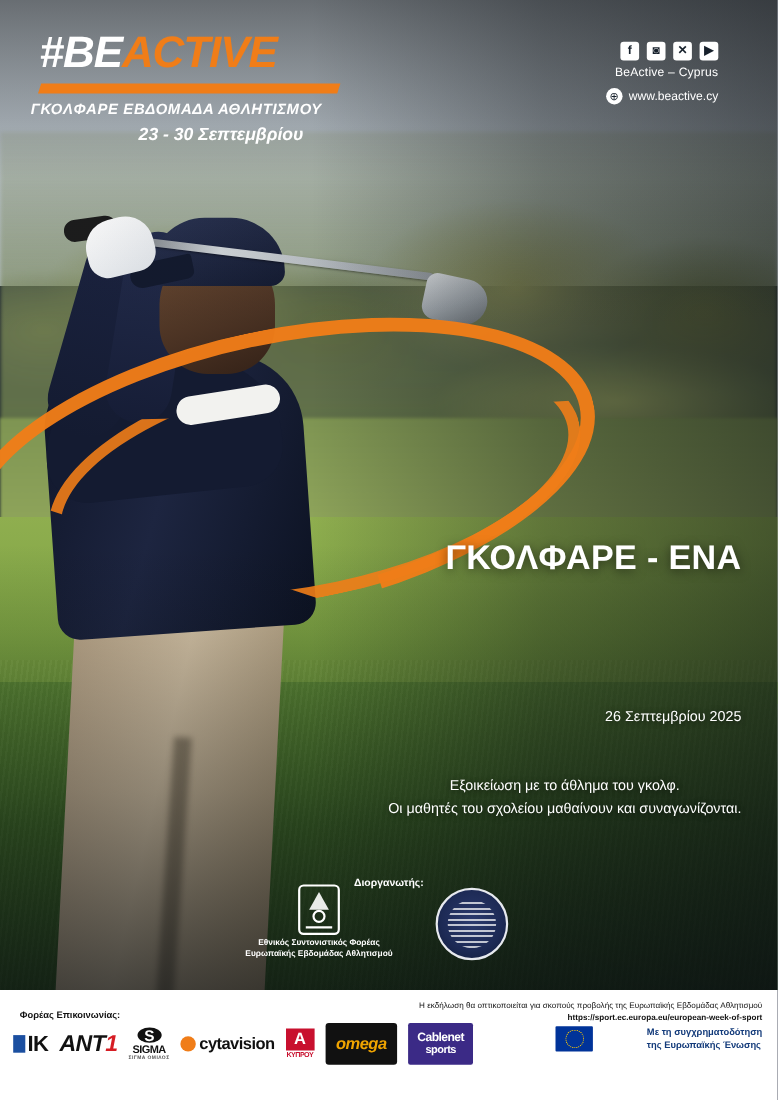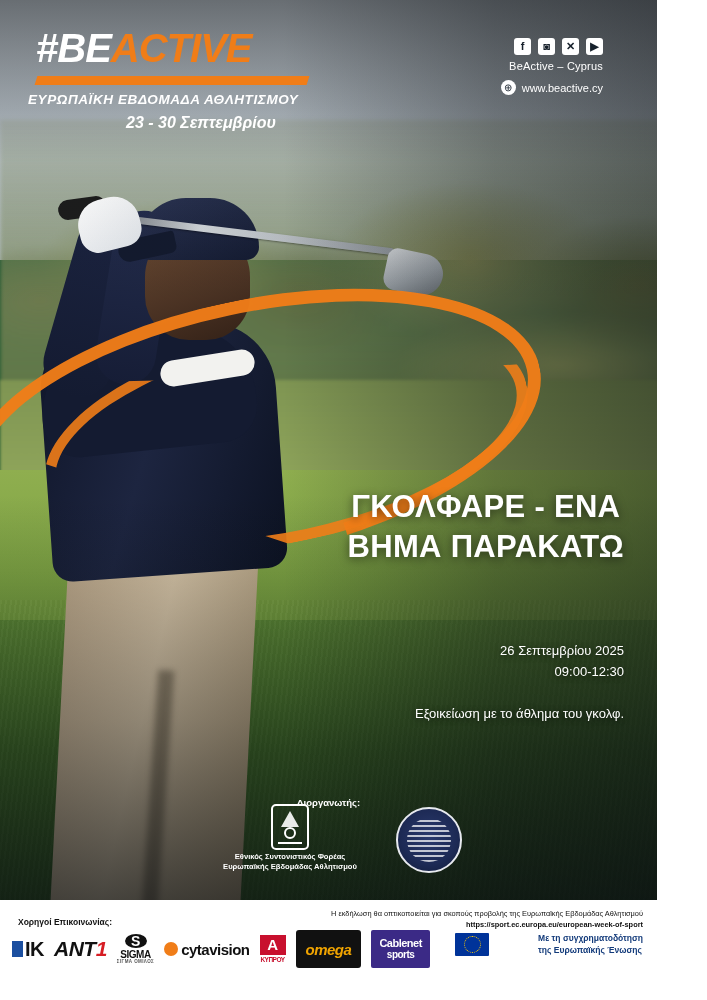--- a/index.html
+++ b/index.html
@@ -9,24 +9,24 @@
   }
   body {
     width: 707px;
     height: 1000px;
     font-family: "Liberation Sans", sans-serif;
     overflow: hidden;
   }
 
   .poster {
     position: relative;
-    width: 657px;
+    width: 707px;
     height: 1000px;
     overflow: hidden;
-    background: #14532d;
+    background: #0f172a;
   }
 
   
   .photo {
     position: absolute;
     left: 0; top: 0;
     width: 707px;
     height: 900px;
     overflow: hidden;
   }
@@ -393,48 +393,47 @@
     <div class="swoosh"></div>
     <div class="swoosh2"></div>
   </div>
 
   <div class="header">
     <div class="beactive-logo">
       <span class="txt be">#BE</span>
       <span class="txt active">ACTIVE</span>
     </div>
     <div class="logo-underline"></div>
-    <div class="eu-week">ΕΥΡΩΠΑΪΚΗ ΕΒΔΟΜΑΔΑ ΑΘΛΗΤΙΣΜΟΥ</div>
+    <div class="eu-week">ΓΚΟΛΦΑΡΕ ΕΒΔΟΜΑΔΑ ΑΘΛΗΤΙΣΜΟΥ</div>
     <div class="eu-dates">23 - 30 Σεπτεμβρίου</div>
 
     <div class="socials">
       <span class="sq">f</span>
       <span class="sq">◙</span>
       <span class="sq">✕</span>
       <span class="sq">▶</span>
     </div>
     <div class="social-label">BeActive – Cyprus</div>
     <div class="website">
       <span class="globe">⊕</span>
       <span>www.beactive.cy</span>
     </div>
   </div>
 
   <div class="title-block">
     <div>ΓΚΟΛΦΑΡΕ - ΕΝΑ</div>
-    <div>ΒΗΜΑ ΠΑΡΑΚΑΤΩ</div>
   </div>
 
   <div class="details">
     <div>26 Σεπτεμβρίου 2025</div>
-    <div>09:00-12:30</div>
   </div>
 
   <div class="desc">
     <div>Εξοικείωση με το άθλημα του γκολφ.</div>
+    <div>Οι μαθητές του σχολείου μαθαίνουν και συναγωνίζονται.</div>
   </div>
 
   <div class="org-band">
     <div class="org-label">Διοργανωτής:</div>
 
     <svg class="emblem-a" viewBox="0 0 64 48">
       <rect x="14" y="2" width="36" height="44" rx="4" fill="none" stroke="#ffffff" stroke-width="2"></rect>
       <path d="M32 8 L41 24 L23 24 Z" fill="#ffffff" opacity=".9"></path>
       <circle cx="32" cy="30" r="5" fill="none" stroke="#ffffff" stroke-width="2"></circle>
       <path d="M20 40 H44" stroke="#ffffff" stroke-width="2"></path>
@@ -444,21 +443,21 @@
       <div>Εθνικός Συντονιστικός Φορέας</div>
       <div>Ευρωπαϊκής Εβδομάδας Αθλητισμού</div>
     </div>
 
     <div class="emblem-b">
       <div class="inner"></div>
     </div>
   </div>
 
   <div class="footer">
-    <div class="sponsor-label">Χορηγοί Επικοινωνίας:</div>
+    <div class="sponsor-label">Φορέας Επικοινωνίας:</div>
 
     <div class="note-top">
       <div>Η εκδήλωση θα οπτικοποιείται για σκοπούς προβολής της Ευρωπαϊκής Εβδομάδας Αθλητισμού</div>
       <div class="url">https://sport.ec.europa.eu/european-week-of-sport</div>
     </div>
 
     <div class="logos-row">
       <div class="logo-chip chip-rik">
         <span class="sq-blue"></span>
           <span>IK</span>

